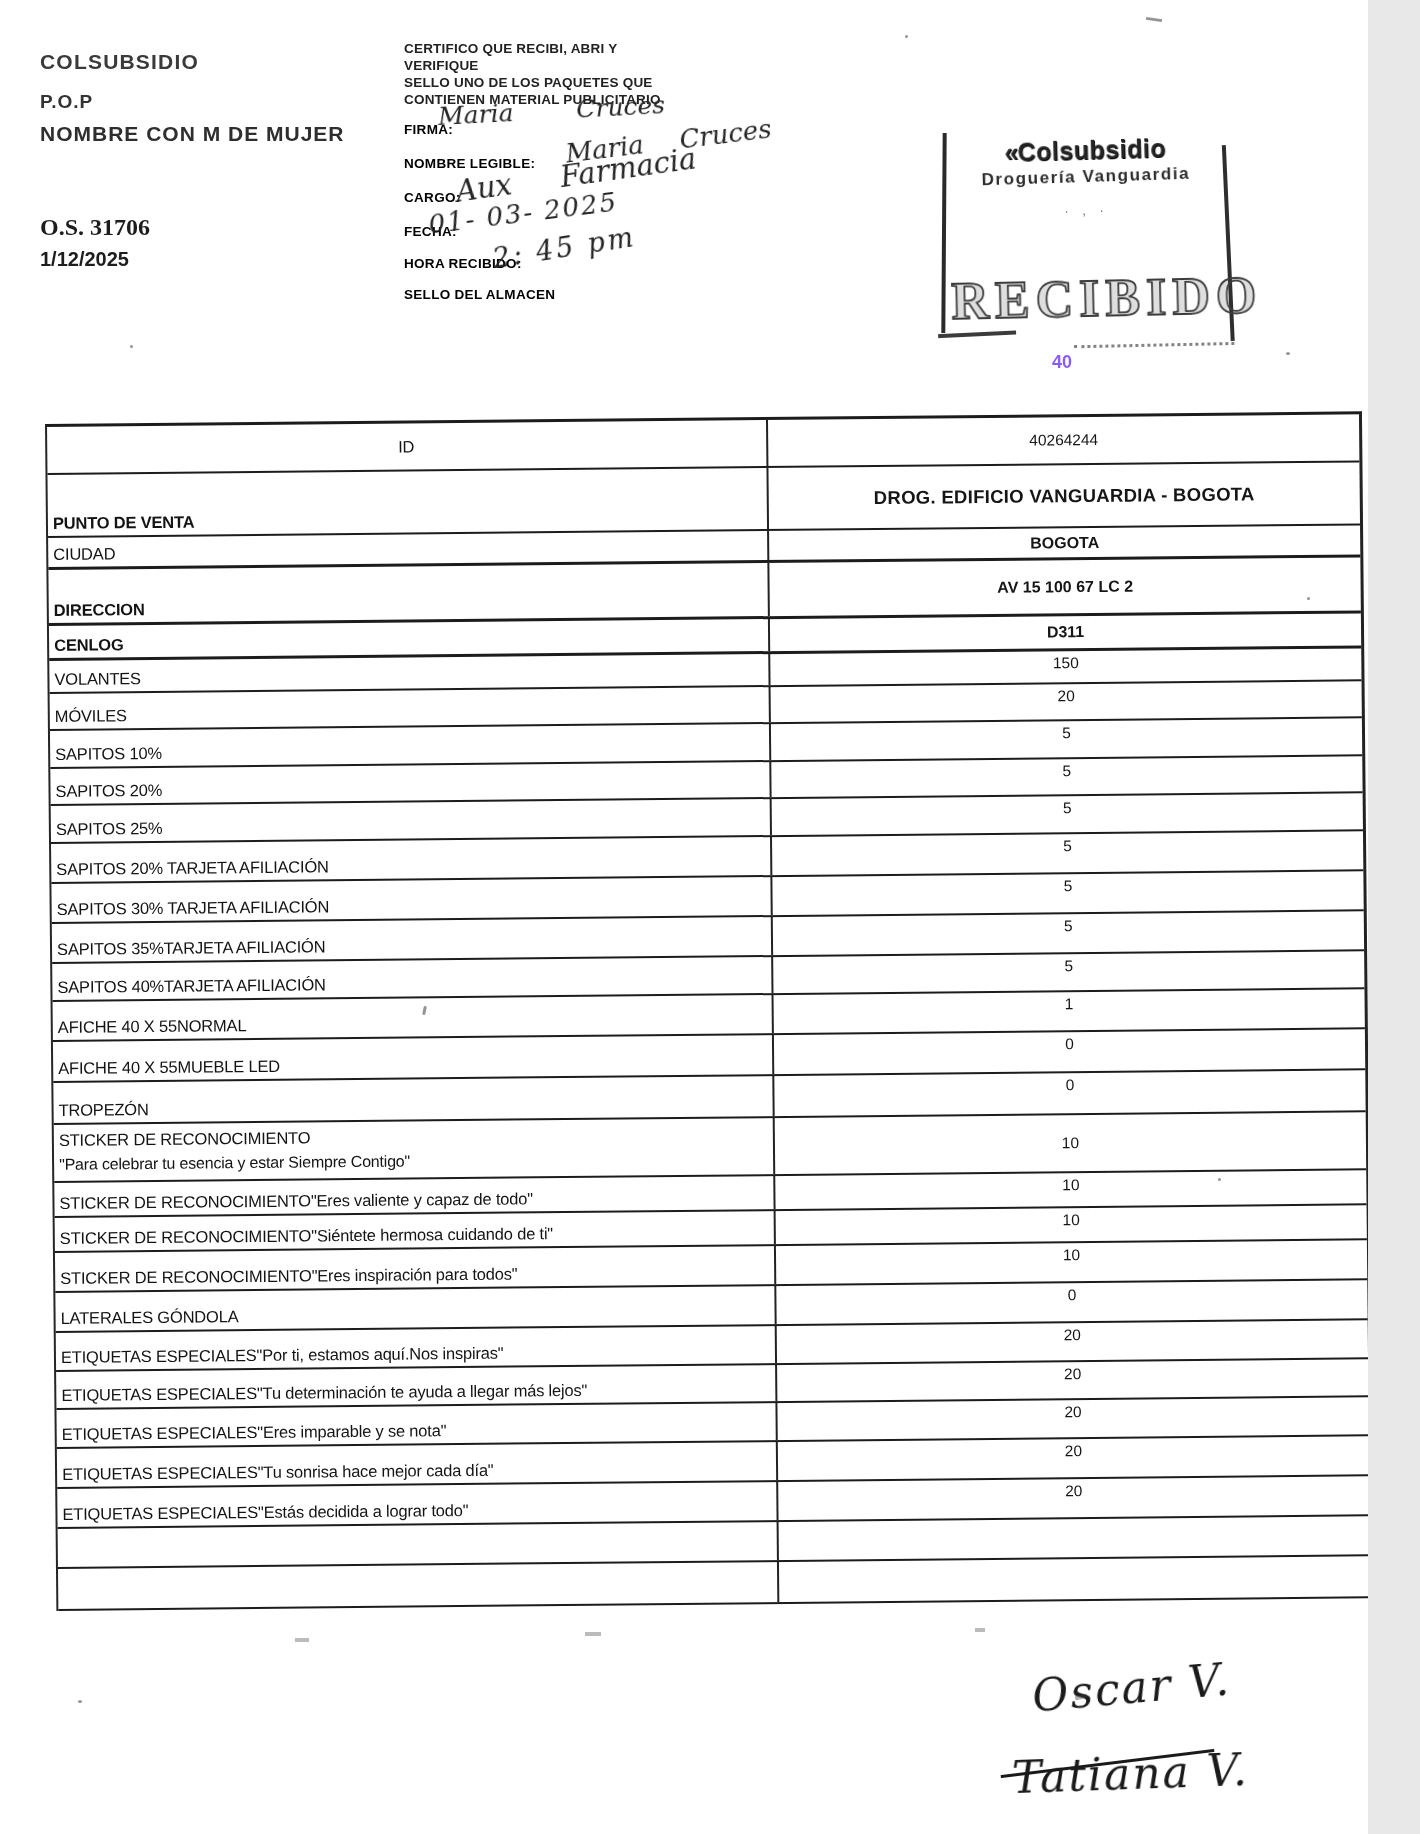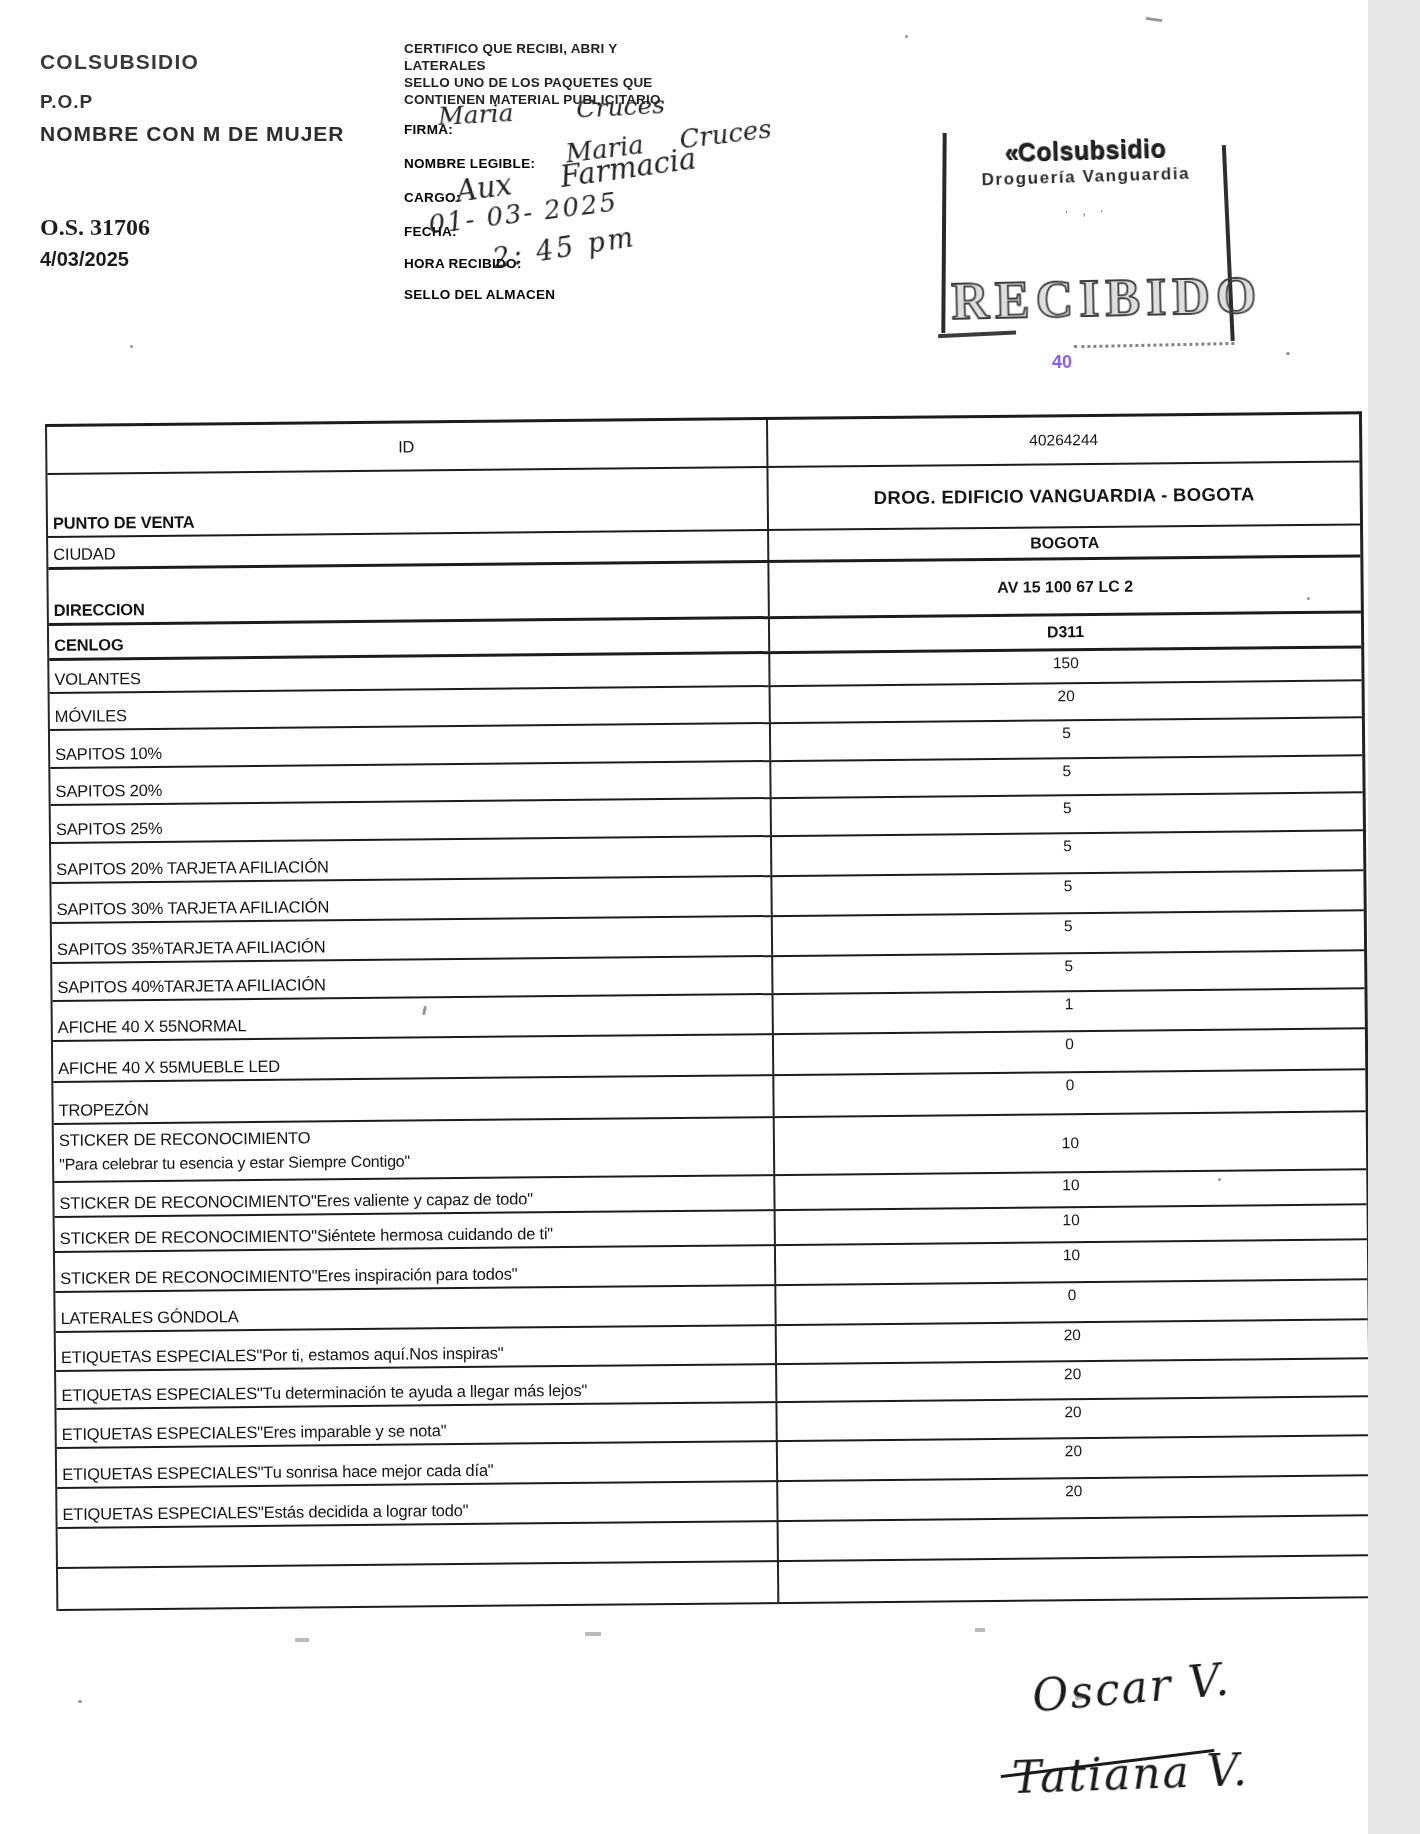--- a/index.html
+++ b/index.html
@@ -84,25 +84,25 @@
 <body>
 
 <div class="page">
 
   <div class="order-block">
     <div class="company">COLSUBSIDIO</div>
     <div class="program">P.O.P</div>
     <div class="campaign">NOMBRE CON M DE MUJER</div>
   </div>
   <div class="order-number">O.S. 31706</div>
-  <div class="order-date">4/03/2025</div>
+  <div class="order-date">1/12/2025</div>
 
   <div class="cert">
     <div>CERTIFICO QUE RECIBI, ABRI Y</div>
-    <div>LATERALES</div>
+    <div>VERIFIQUE</div>
     <div>SELLO  UNO DE LOS PAQUETES QUE</div>
     <div>CONTIENEN MATERIAL PUBLICITARIO</div>
   </div>
 
   <div class="field-label" style="top:122px">FIRMA:</div>
   <div class="field-label" style="top:156px">NOMBRE LEGIBLE:</div>
   <div class="field-label" style="top:190px">CARGO:</div>
   <div class="field-label" style="top:224px">FECHA:</div>
   <div class="field-label" style="top:256px">HORA RECIBIDO:</div>
   <div class="field-label" style="top:287px">SELLO DEL ALMACEN</div>

